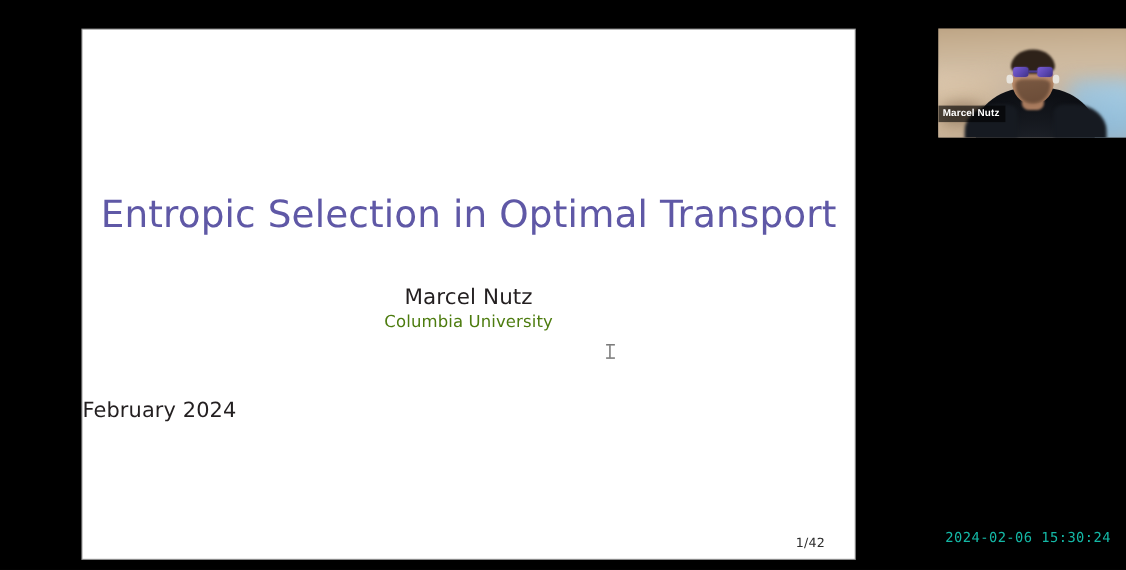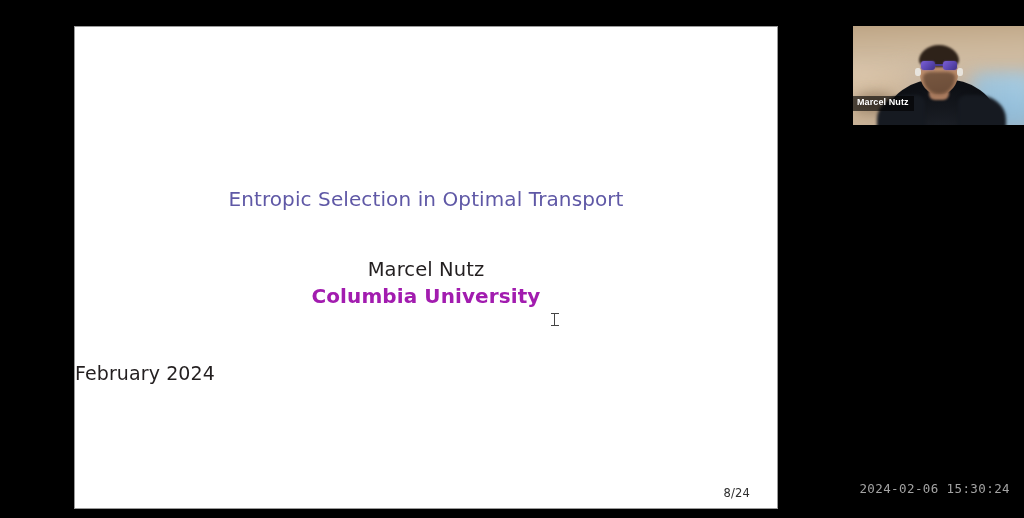--- a/index.html
+++ b/index.html
@@ -33,26 +33,25 @@
     box-shadow: 0 0 0 1px #9a9a9a;
   }
 
   #slide-title {
     position: absolute;
     left: 0;
     top: 148px;
     width: 100%;
     text-align: center;
     font-family: "DejaVu Sans", sans-serif;
-    font-size: 20px;
+    font-size: 34px;
     font-weight: 400;
     letter-spacing: 0.1px;
     color: #5f58a6;
     white-space: nowrap;
-    margin-top: 12px;
   }
 
   #slide-author-block {
     position: absolute;
     left: 0;
     top: 232px;
     width: 100%;
     text-align: center;
   }
 
@@ -60,23 +59,23 @@
     font-family: "DejaVu Sans", sans-serif;
     font-size: 19.5px;
     font-weight: 400;
     color: #231f20;
     line-height: 1.12;
     letter-spacing: 0.1px;
   }
 
   #slide-affiliation {
     font-family: "DejaVu Sans", sans-serif;
-    font-size: 20px;
-    font-weight: 700;
-    color: #a21caf;
+    font-size: 15px;
+    font-weight: 400;
+    color: #4d7c0f;
     line-height: 1.55;
     letter-spacing: 0.1px;
   }
 
   #slide-date {
     position: absolute;
     left: 0;
     top: 335px;
     width: 100%;
     text-align: left;
@@ -281,21 +280,21 @@
     letter-spacing: 0.1px;
     white-space: nowrap;
     line-height: 1.25;
   }
 
   
   #recording-timestamp {
     position: absolute;
     right: 14px;
     bottom: 22px;
-    color: #a3a3a3;
+    color: #14b8a6;
     font-family: "DejaVu Sans Mono", monospace;
     font-size: 12.5px;
     letter-spacing: 0.4px;
     white-space: nowrap;
   }
 </style>
 </head>
 <body>
 
 <div id="screen">
@@ -310,21 +309,21 @@
     </div>
 
     <div id="slide-date">February 2024</div>
 
     <div id="text-cursor">
       <div class="serif-top"></div>
       <div class="bar"></div>
       <div class="serif-bottom"></div>
     </div>
 
-    <div id="slide-page-number">8/24</div>
+    <div id="slide-page-number">1/42</div>
   </div>
 
   <div id="webcam-tile">
     <div class="cam-bg"></div>
     <div class="cam-bg-wall-left"></div>
     <div class="cam-bg-window-right"></div>
     <div class="cam-bg-shelf"></div>
 
     <div class="cam-person">
       <div class="person-torso"></div>

